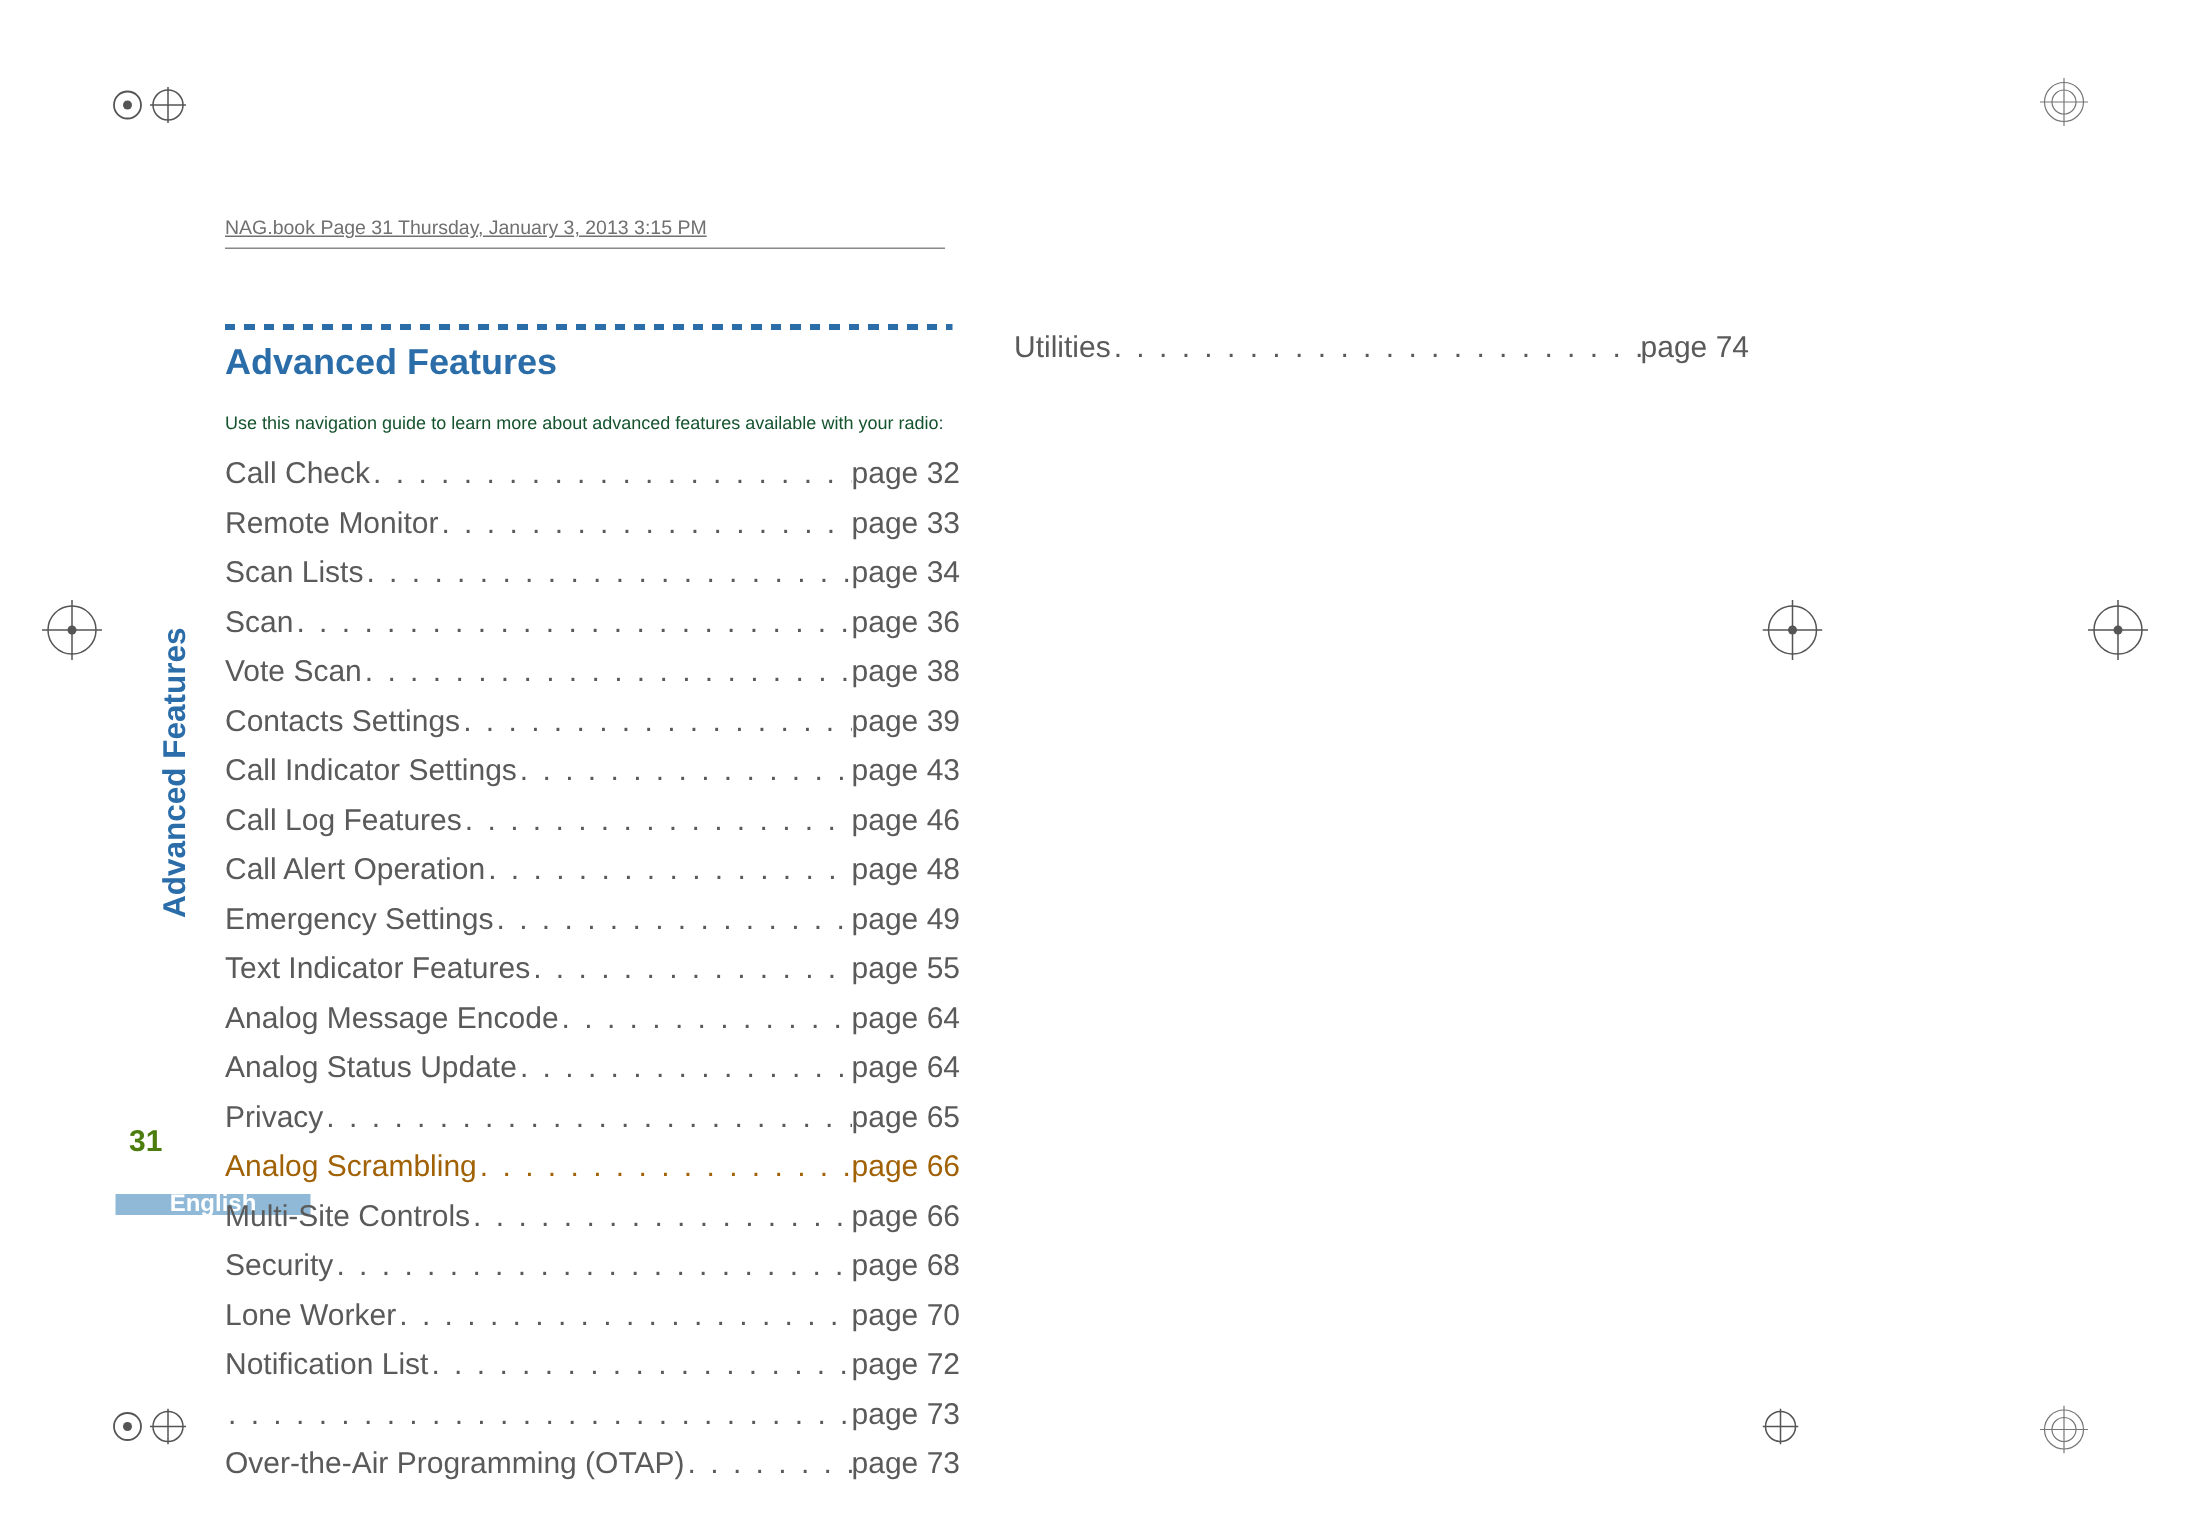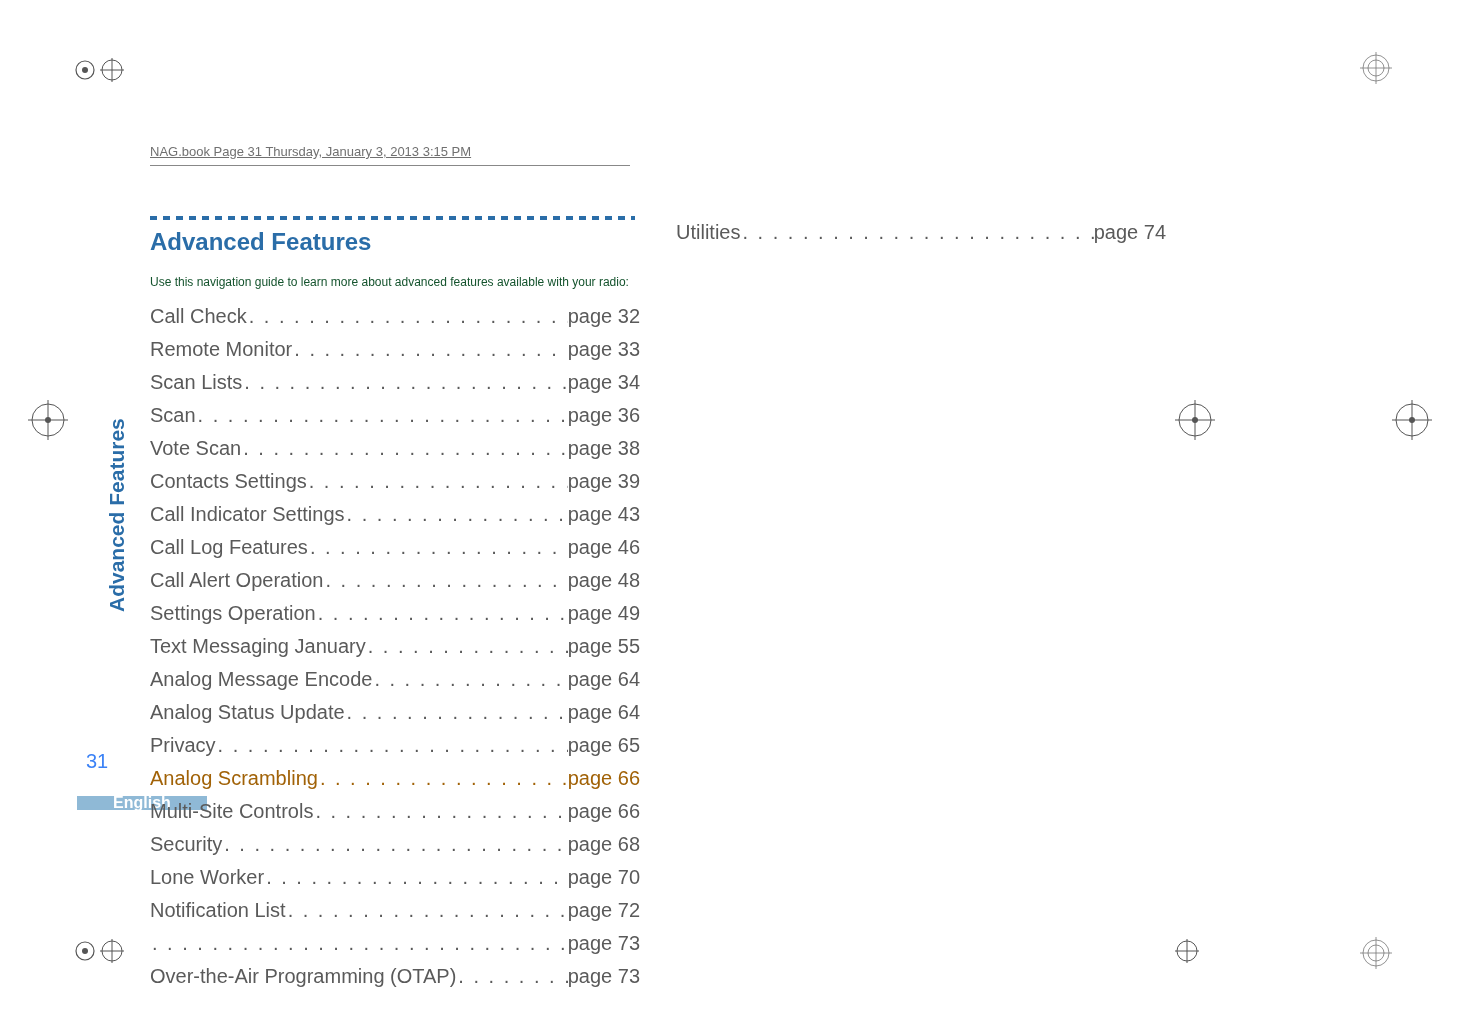--- a/index.html
+++ b/index.html
@@ -93,22 +93,22 @@
     transform-origin: left top;
     font-size: 21px;
     font-weight: bold;
     color: #2a6da8;
   }
   .page-num {
     position: absolute;
     left: 86px;
     top: 750px;
     font-size: 20px;
-    font-weight: normal;
-    color: #3b82f6;
+    font-weight: bold;
+    color: #4d7c0f;
   }
   .lang-tab {
     position: absolute;
     left: 77px;
     top: 796px;
     width: 130px;
     height: 14px;
     background: #8fb9d6;
     color: #ffffff;
     font-weight: bold;
@@ -251,26 +251,26 @@
           <span class="toc-label">Call Log Features</span>
           <span class="toc-dots"></span>
           <span class="toc-page">page 46</span>
         </div>
         <div class="toc-line">
           <span class="toc-label">Call Alert Operation</span>
           <span class="toc-dots"></span>
           <span class="toc-page">page 48</span>
         </div>
         <div class="toc-line">
-          <span class="toc-label">Settings Operation</span>
+          <span class="toc-label">Emergency Settings</span>
           <span class="toc-dots"></span>
           <span class="toc-page">page 49</span>
         </div>
         <div class="toc-line">
-          <span class="toc-label">Text Messaging January</span>
+          <span class="toc-label">Text Indicator Features</span>
           <span class="toc-dots"></span>
           <span class="toc-page">page 55</span>
         </div>
         <div class="toc-line">
           <span class="toc-label">Analog Message Encode</span>
           <span class="toc-dots"></span>
           <span class="toc-page">page 64</span>
         </div>
         <div class="toc-line">
           <span class="toc-label">Analog Status Update</span>

